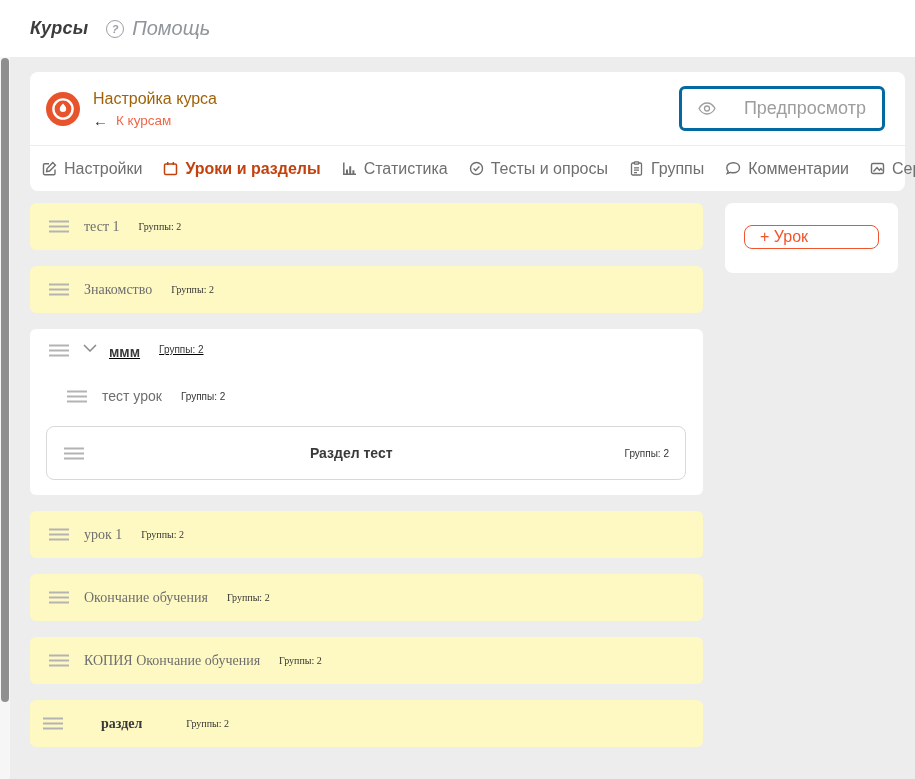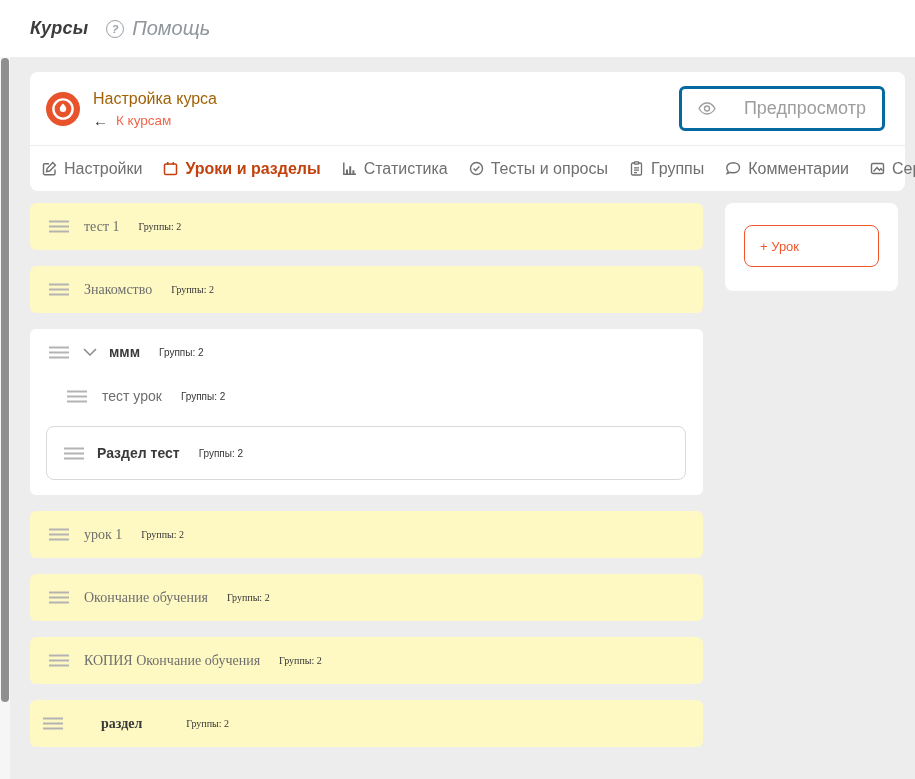--- a/index.html
+++ b/index.html
@@ -46,30 +46,30 @@
 
   .row-card { background:#fef9c3; border-radius:6px; height:47px; display:flex; align-items:center;
     padding:0 18px; margin-bottom:16px;font-family:Liberation Serif, serif; }
   .row-card.compact { padding:0 12px;gap:25px; }
   .handle { color:#b3b3b3; display:flex; cursor:grab; }
   .row-title { font-size:14px; color:#6e6e6e; margin-left:14px; }
   .row-title.bold { font-weight:bold; color:#3a3a3a; margin-left:12px; }
   .groups { font-size:10px; color:#353535; margin-left:19px; }
 
   .group-card { background:#fff; border-radius:6px; margin-bottom:16px; padding:15px 17px 15px 16px; }
-  .group-head { display:flex; align-items:center; margin-left:2px; }
+  .group-head { display:flex; margin-left:2px;text-decoration:underline; }
   .chevron { color:#8a8a8a; display:flex; margin-left:13px; cursor:pointer; }
   .nested-row { display:flex; align-items:center; margin:28px 0 0 20px; }
   .section-box { border:1px solid #d9d9d9; border-radius:8px; height:54px; width:100%;
-    display:flex; align-items:center; padding:0 16px; margin-top:22px; }
+    display:flex; align-items:center; padding:0 16px; margin-top:22px;justify-content:space-between; }
 
   .side-panel { background:#fff; border-radius:8px; width:173px; margin-left:22px;
     padding:22px 0 24px; display:flex; flex-direction:column; align-items:center; gap:17px; }
-  .side-btn { width:135px; height:42px; background:#fff; border:1.4px solid #f2552c; border-radius:8px;
-    color:#f2552c; font-size:13px; text-align:left; padding:0 15px; cursor:pointer;
+  .side-btn { width:135px; height:24px; background:#fff; border:1.4px solid #f2552c; border-radius:8px;
+    color:#f2552c; font-size:16px; text-align:left; padding:0 15px; cursor:pointer;
     display:flex; align-items:center; font-family:"Liberation Sans", sans-serif; }
 </style>
 </head>
 <body>
 
 <div class="topbar">
   <div class="page-title">Курсы</div>
   <div class="help">
     <div class="help-badge">?</div>
     <div class="help-label">Помощь</div>

